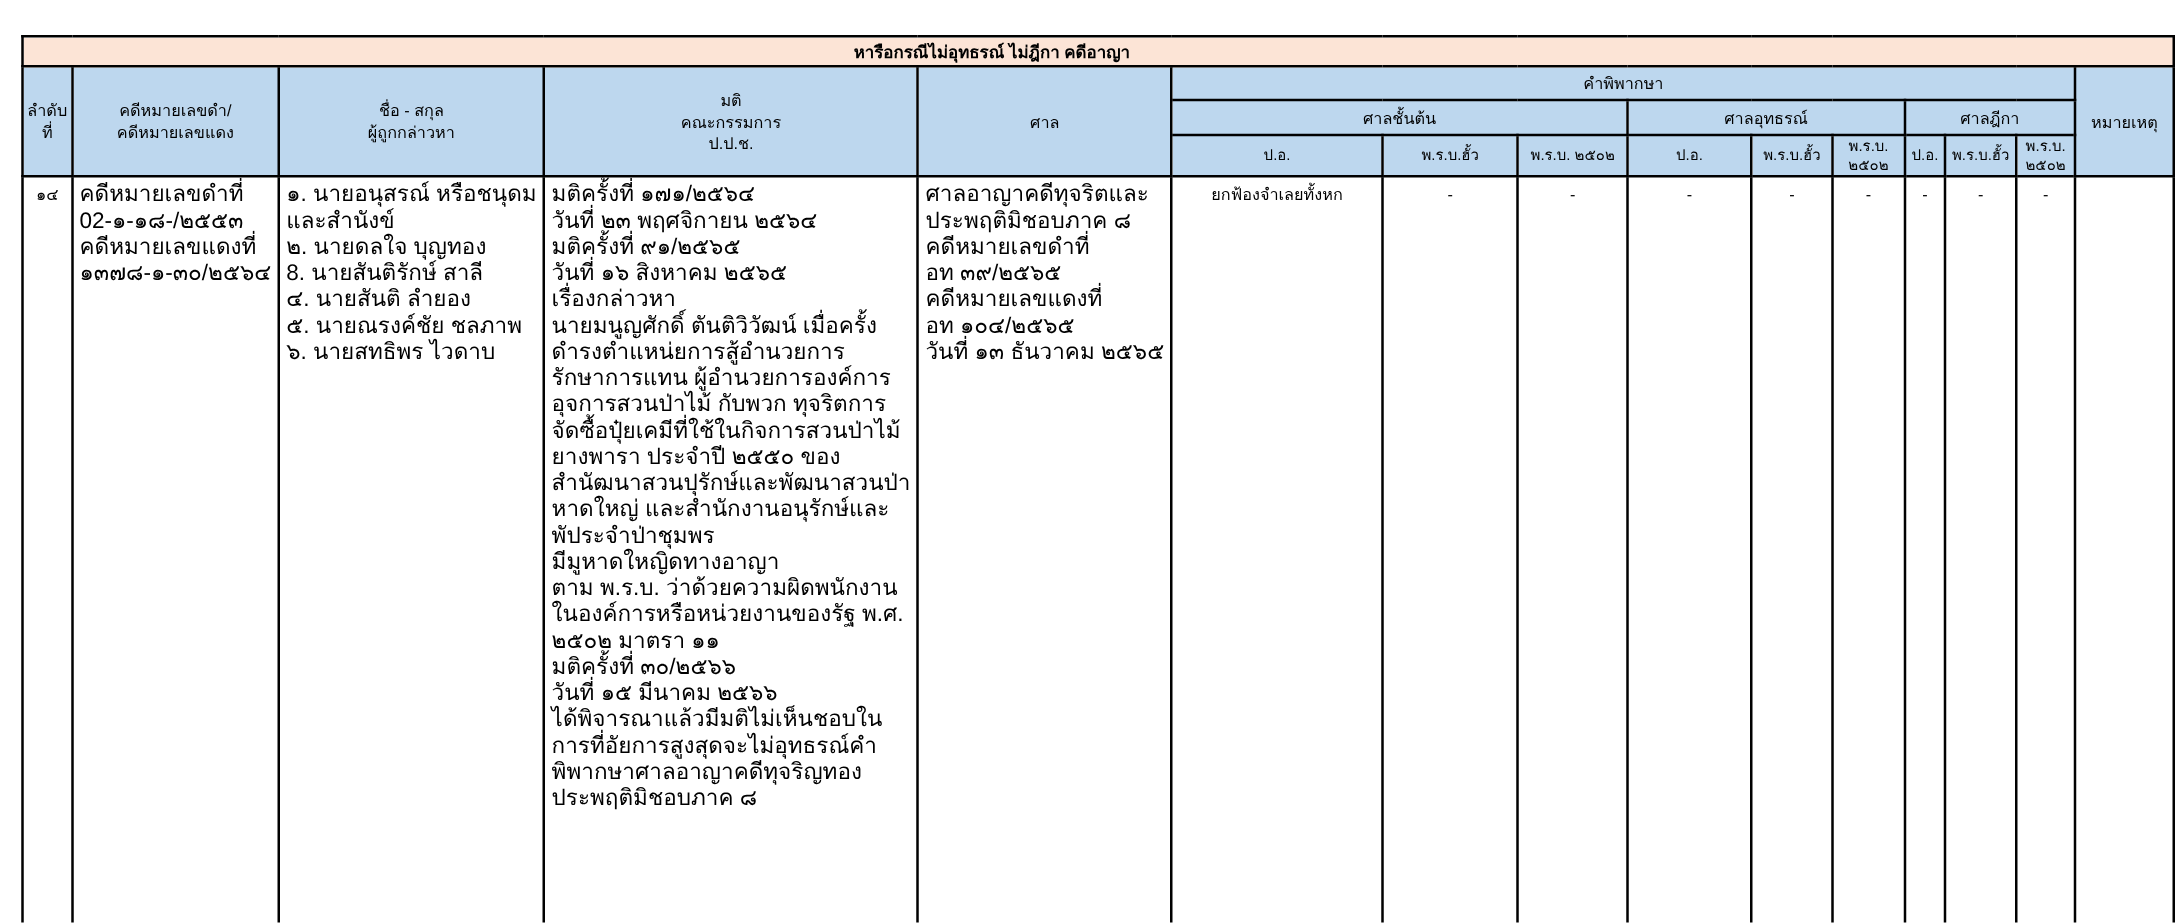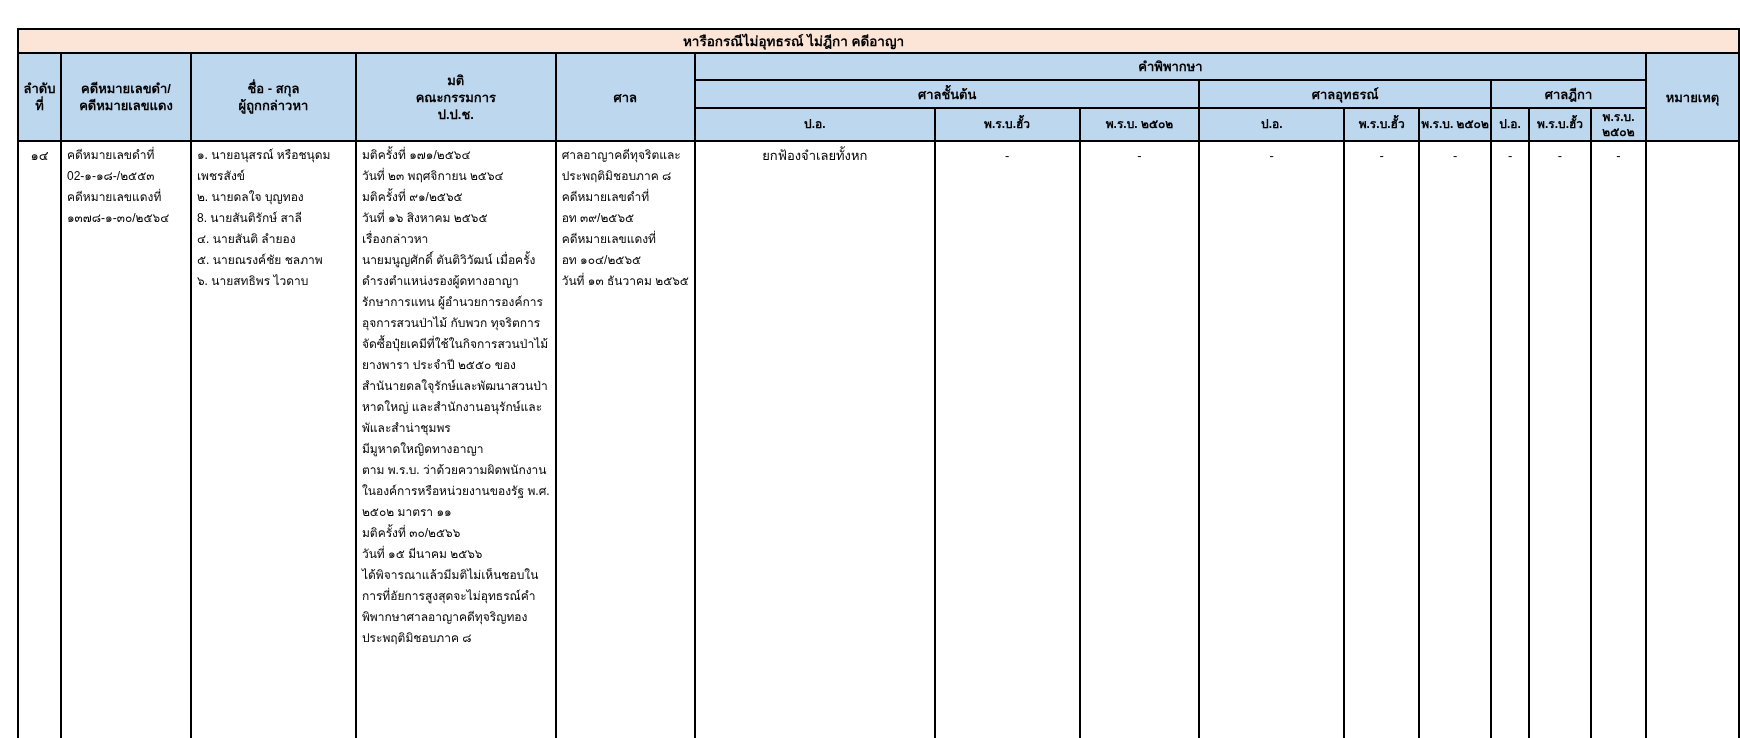--- a/index.html
+++ b/index.html
@@ -11,35 +11,35 @@
     border-collapse:collapse;table-layout:fixed;
     margin:28px 0 0 17px;
   }
   td,th{border:2px solid #000;padding:0;overflow:hidden;}
   tr.title-row td{
     background:#fce4d6;
     font-weight:bold;font-size:13.5px;text-align:center;
     height:20px;padding-right:170px;
   }
   th{
-    background:#bdd7ee;font-weight:bold;font-size:13px;
+    background:#bdd7ee;font-weight:normal;font-size:13px;
     text-align:center;vertical-align:middle;line-height:17px;
   }
   tr.row-courts th{height:26px;}
   tr.row-judgment th{height:25px;}
   tr.row-sub th{height:31px;font-size:12px;line-height:15px;}
   tr.data-row td{
     vertical-align:top;font-size:13px;line-height:21px;
     height:600px;background:#fff;
   }
   .pad{padding:3px 5px 0 5px;}
   .center{text-align:center;}
   .line{white-space:nowrap;}
   .line.b{font-weight:normal;}
-  td .line{font-size:12px;}
+  td .line{font-size:18px;}
 </style>
 </head>
 <body>
 
 <table class="case-table">
   <colgroup>
     <col style="width:43px">
       <col style="width:130px">
       <col style="width:165px">
     <col style="width:197px">
@@ -110,44 +110,44 @@
       <div class="pad">
             <div class="line">คดีหมายเลขดำที่</div>
             <div class="line">02-๑-๑๘-/๒๕๕๓</div>
             <div class="line">คดีหมายเลขแดงที่</div>
             <div class="line">๑๓๗๘-๑-๓๐/๒๕๖๔</div>
           </div>
     </td>
     <td>
       <div class="pad">
             <div class="line">๑. นายอนุสรณ์ หรือชนุดม</div>
-            <div class="line">เพชรสังข์</div>
+            <div class="line">และสำนังข์</div>
             <div class="line">๒. นายดลใจ  บุญทอง</div>
             <div class="line">8. นายสันติรักษ์  สาลี</div>
             <div class="line">๔. นายสันติ  ลำยอง</div>
             <div class="line">๕. นายณรงค์ชัย  ชลภาพ</div>
             <div class="line">๖. นายสทธิพร  ไวดาบ</div>
           </div>
     </td>
     <td>
       <div class="pad">
             <div class="line b">มติครั้งที่ ๑๗๑/๒๕๖๔</div>
             <div class="line b">วันที่ ๒๓ พฤศจิกายน ๒๕๖๔</div>
             <div class="line b">มติครั้งที่ ๙๑/๒๕๖๕</div>
             <div class="line b">วันที่ ๑๖ สิงหาคม ๒๕๖๕</div>
             <div class="line b">เรื่องกล่าวหา</div>
             <div class="line">นายมนูญศักดิ์  ตันติวิวัฒน์ เมื่อครั้ง</div>
-            <div class="line">ดำรงตำแหน่งรองผู้ดทางอาญา</div>
+            <div class="line">ดำรงตำแหน่ยการสู้อำนวยการ</div>
             <div class="line">รักษาการแทน ผู้อำนวยการองค์การ</div>
             <div class="line">อุจการสวนป่าไม้ กับพวก ทุจริตการ</div>
             <div class="line">จัดซื้อปุ๋ยเคมีที่ใช้ในกิจการสวนป่าไม้</div>
             <div class="line">ยางพารา ประจำปี ๒๕๕๐ ของ</div>
-            <div class="line">สำนันายดลใจุรักษ์และพัฒนาสวนป่า</div>
+            <div class="line">สำนัฒนาสวนปุรักษ์และพัฒนาสวนป่า</div>
             <div class="line">หาดใหญ่ และสำนักงานอนุรักษ์และ</div>
-            <div class="line">พัและสำน่าชุมพร</div>
+            <div class="line">พัประจำป่าชุมพร</div>
             <div class="line b">มีมูหาดใหญิดทางอาญา</div>
             <div class="line">ตาม พ.ร.บ. ว่าด้วยความผิดพนักงาน</div>
             <div class="line">ในองค์การหรือหน่วยงานของรัฐ พ.ศ.</div>
             <div class="line"> ๒๕๐๒ มาตรา ๑๑</div>
             <div class="line b">มติครั้งที่ ๓๐/๒๕๖๖</div>
             <div class="line b">วันที่ ๑๕ มีนาคม ๒๕๖๖</div>
             <div class="line">ได้พิจารณาแล้วมีมติไม่เห็นชอบใน</div>
             <div class="line">การที่อัยการสูงสุดจะไม่อุทธรณ์คำ</div>
             <div class="line">พิพากษาศาลอาญาคดีทุจริญทอง</div>
             <div class="line">ประพฤติมิชอบภาค ๘</div>

